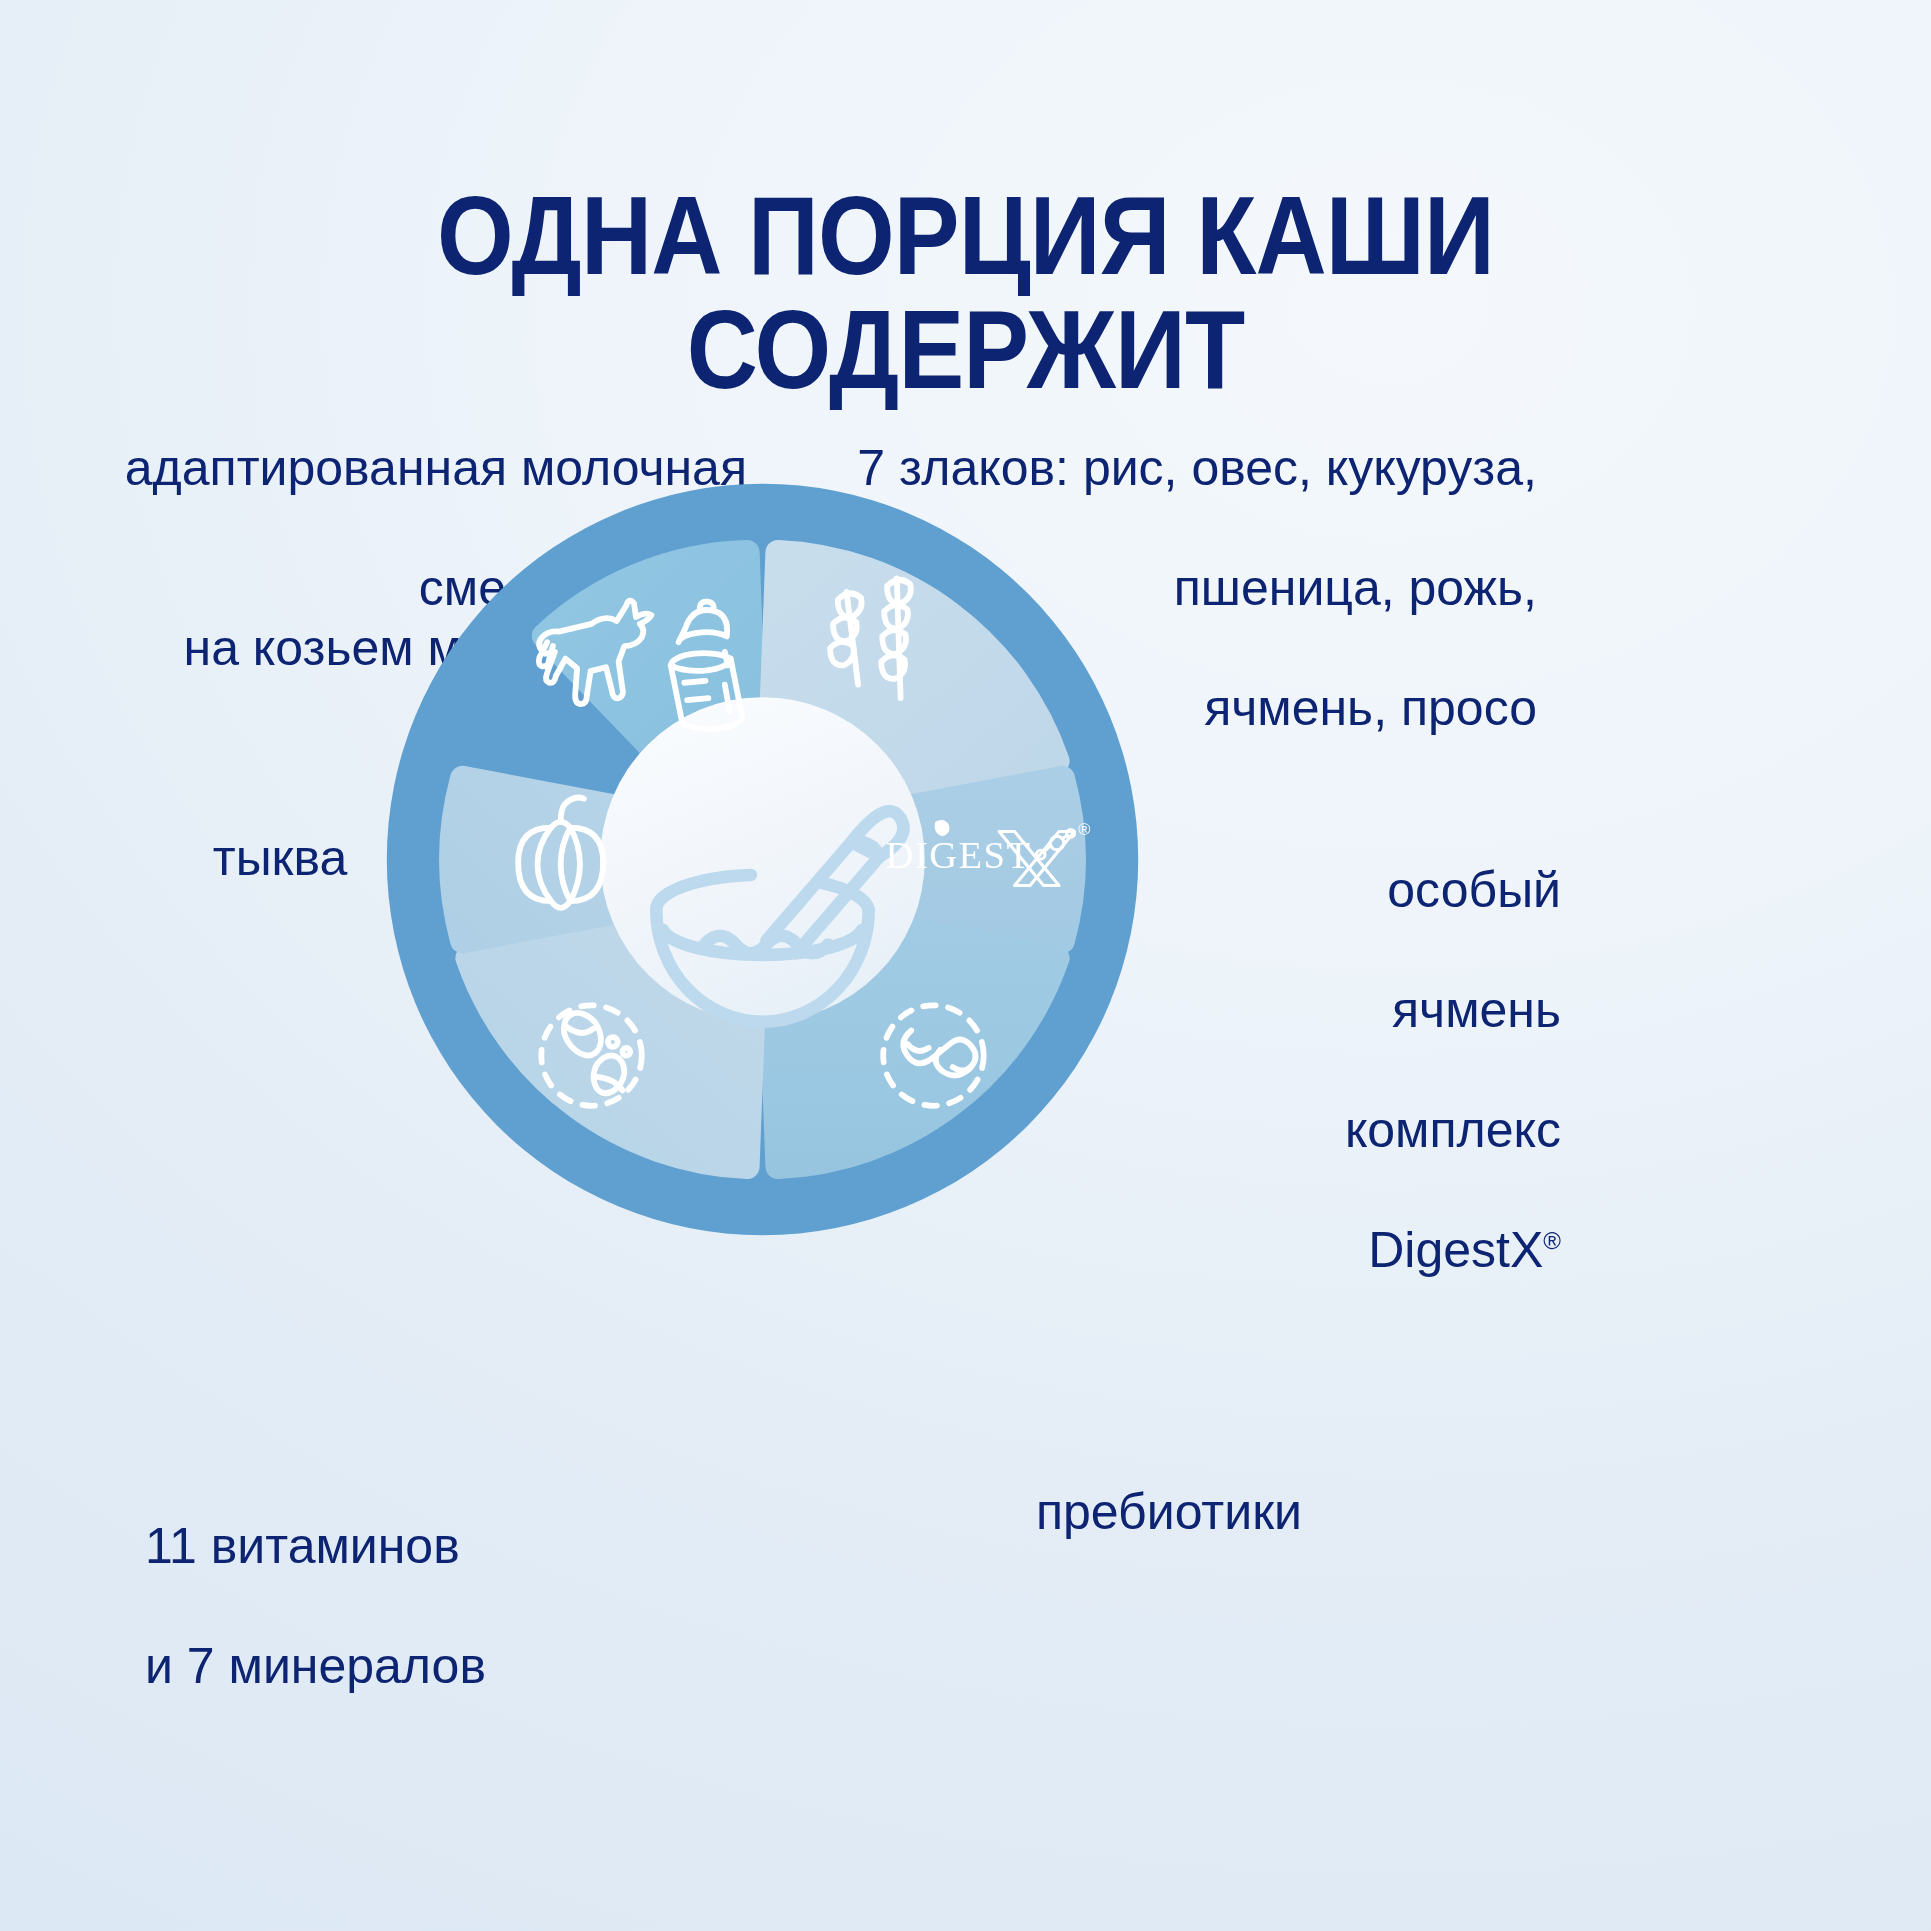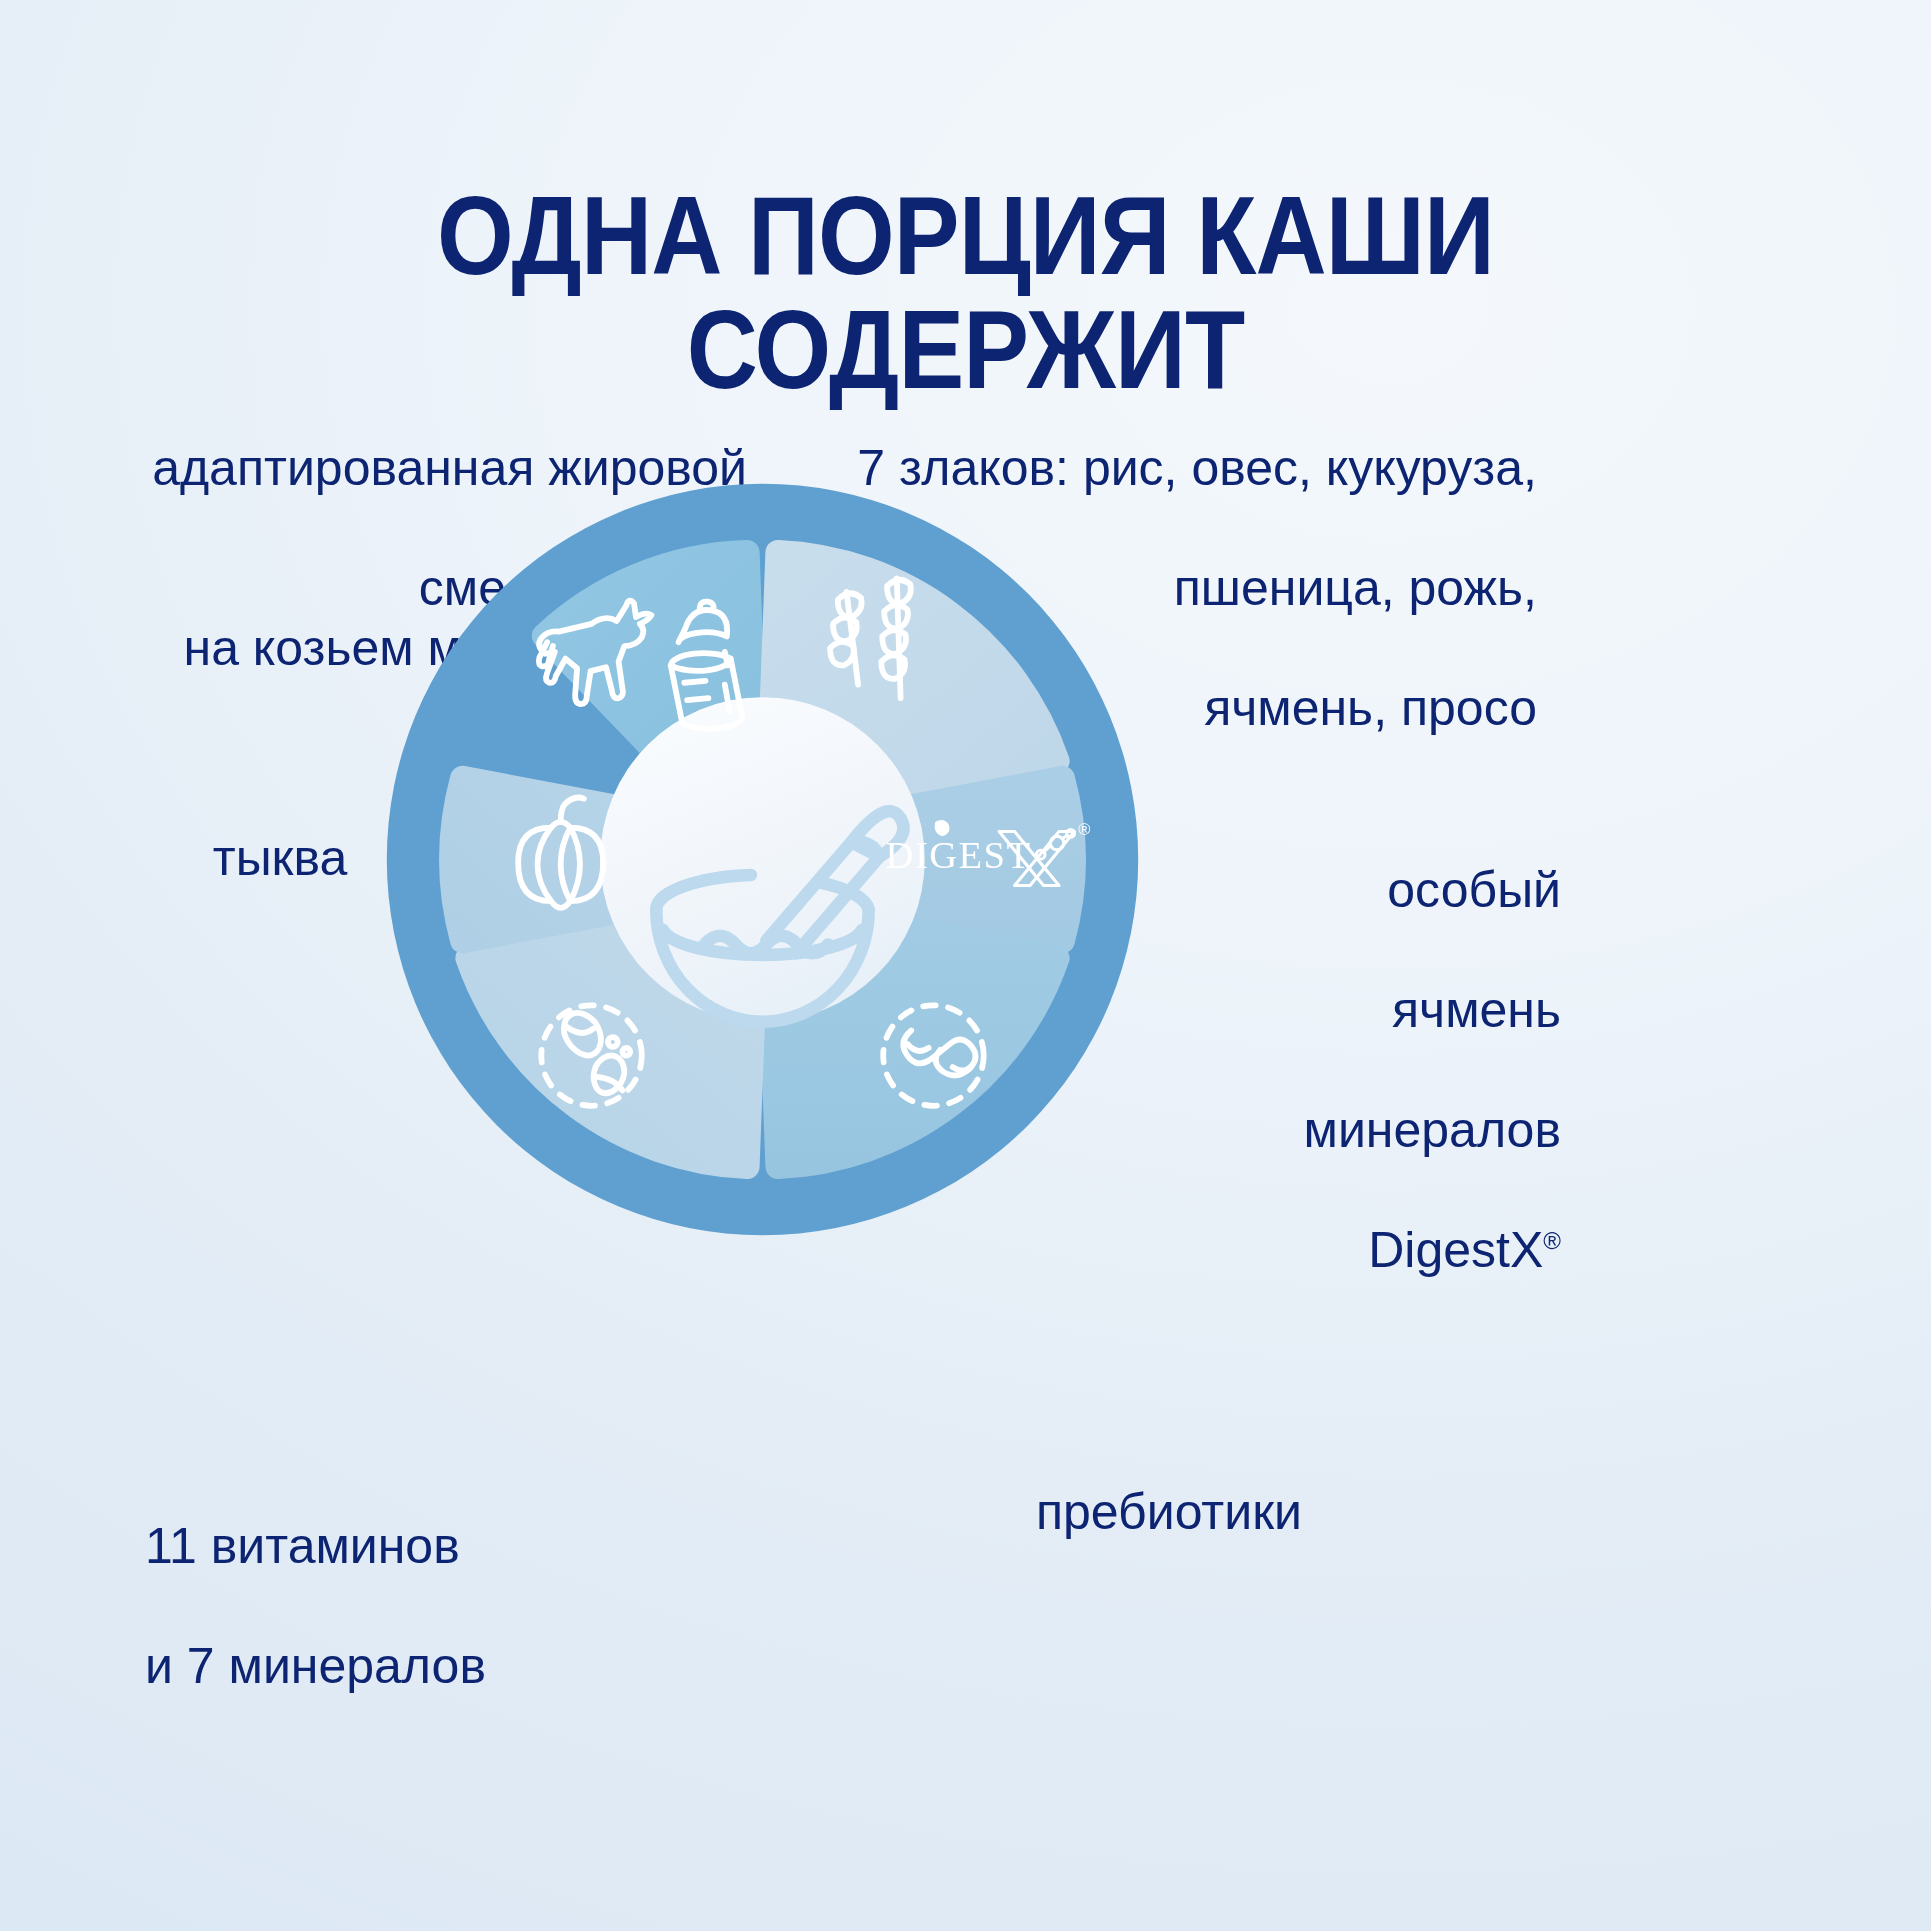--- a/index.html
+++ b/index.html
@@ -65,35 +65,35 @@
 </style>
 </head>
 <body>
 
 <div id="poster">
 
   <h1 class="title">ОДНА ПОРЦИЯ КАШИ
 СОДЕРЖИТ</h1>
 
   <div class="label lbl-milk">
-    <span>адаптированная жировой</span><br>
+    <span>адаптированная молочная</span><br>
     <span>смесь Kabrita</span><sup>®</sup>
     <span class="l3">на козьем молоке</span>
   </div>
 
   <div class="label lbl-grains">
     <span>7 злаков: рис, овес, кукуруза,</span><br>
     <span>пшеница, рожь,</span><br>
     <span>ячмень, просо</span>
   </div>
 
   <div class="label lbl-fat">
     <span>особый</span><br>
     <span>ячмень</span><br>
-    <span>минералов</span><br>
+    <span>комплекс</span><br>
     <span>DigestX</span><sup>®</sup>
   </div>
 
   <div class="label lbl-pumpkin">тыква</div>
 
   <div class="label lbl-vit">
     <span>11 витаминов</span><br>
     <span>и 7 минералов</span>
   </div>
 

